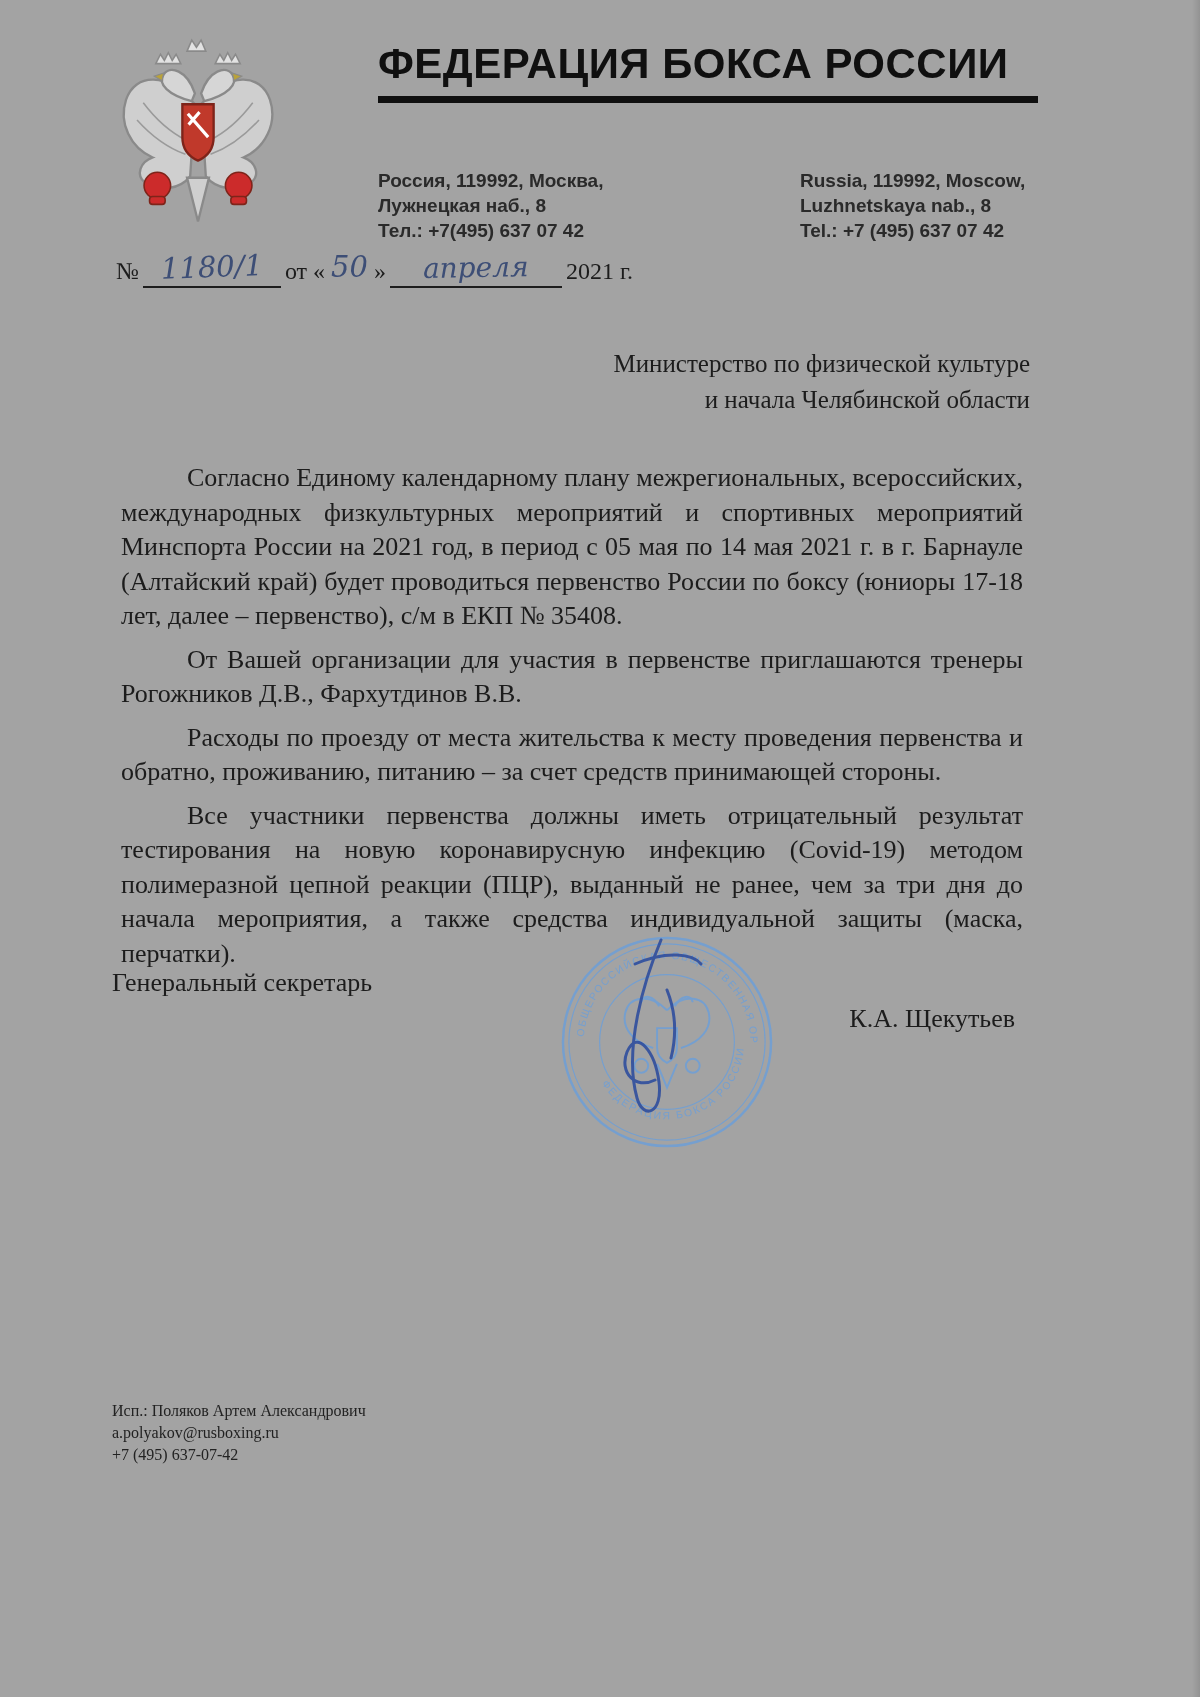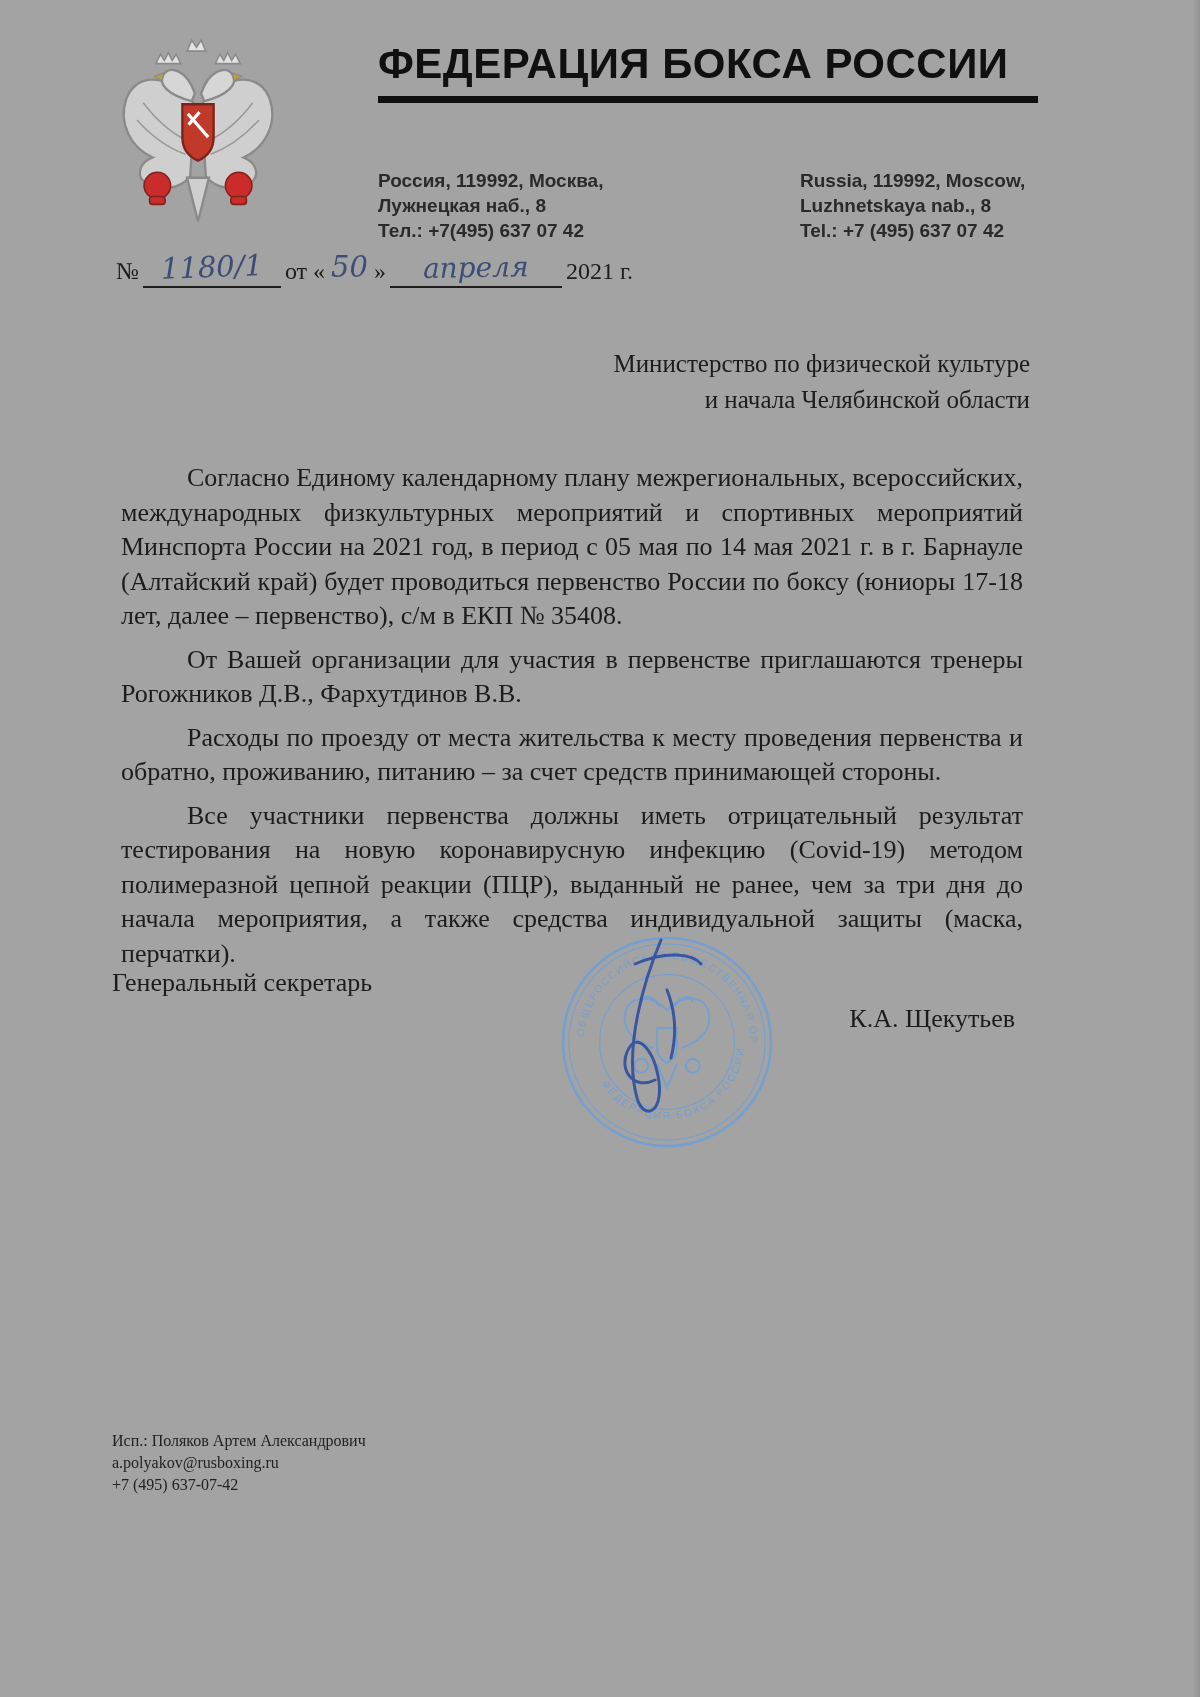--- a/index.html
+++ b/index.html
@@ -83,21 +83,21 @@
 
   
   .sig-position { position: absolute; left: 112px; top: 968px; font-size: 26px; }
   .sig-name     { position: absolute; right: 185px; top: 1004px; font-size: 26px; }
 
   .stamp { position: absolute; left: 558px; top: 933px; width: 218px; height: 218px; opacity: 0.88; }
   .signature-ink { position: absolute; left: 575px; top: 930px; width: 170px; height: 210px; }
 
   
   .footer {
-    position: absolute; left: 112px; top: 1430px;
+    position: absolute; left: 112px; top: 1400px;
     font-size: 16px; line-height: 22px; color: #222;
   }
 </style>
 </head>
 <body>
 
 <div class="page">
   <div class="scan-edge"></div>
 
   <div class="emblem">

